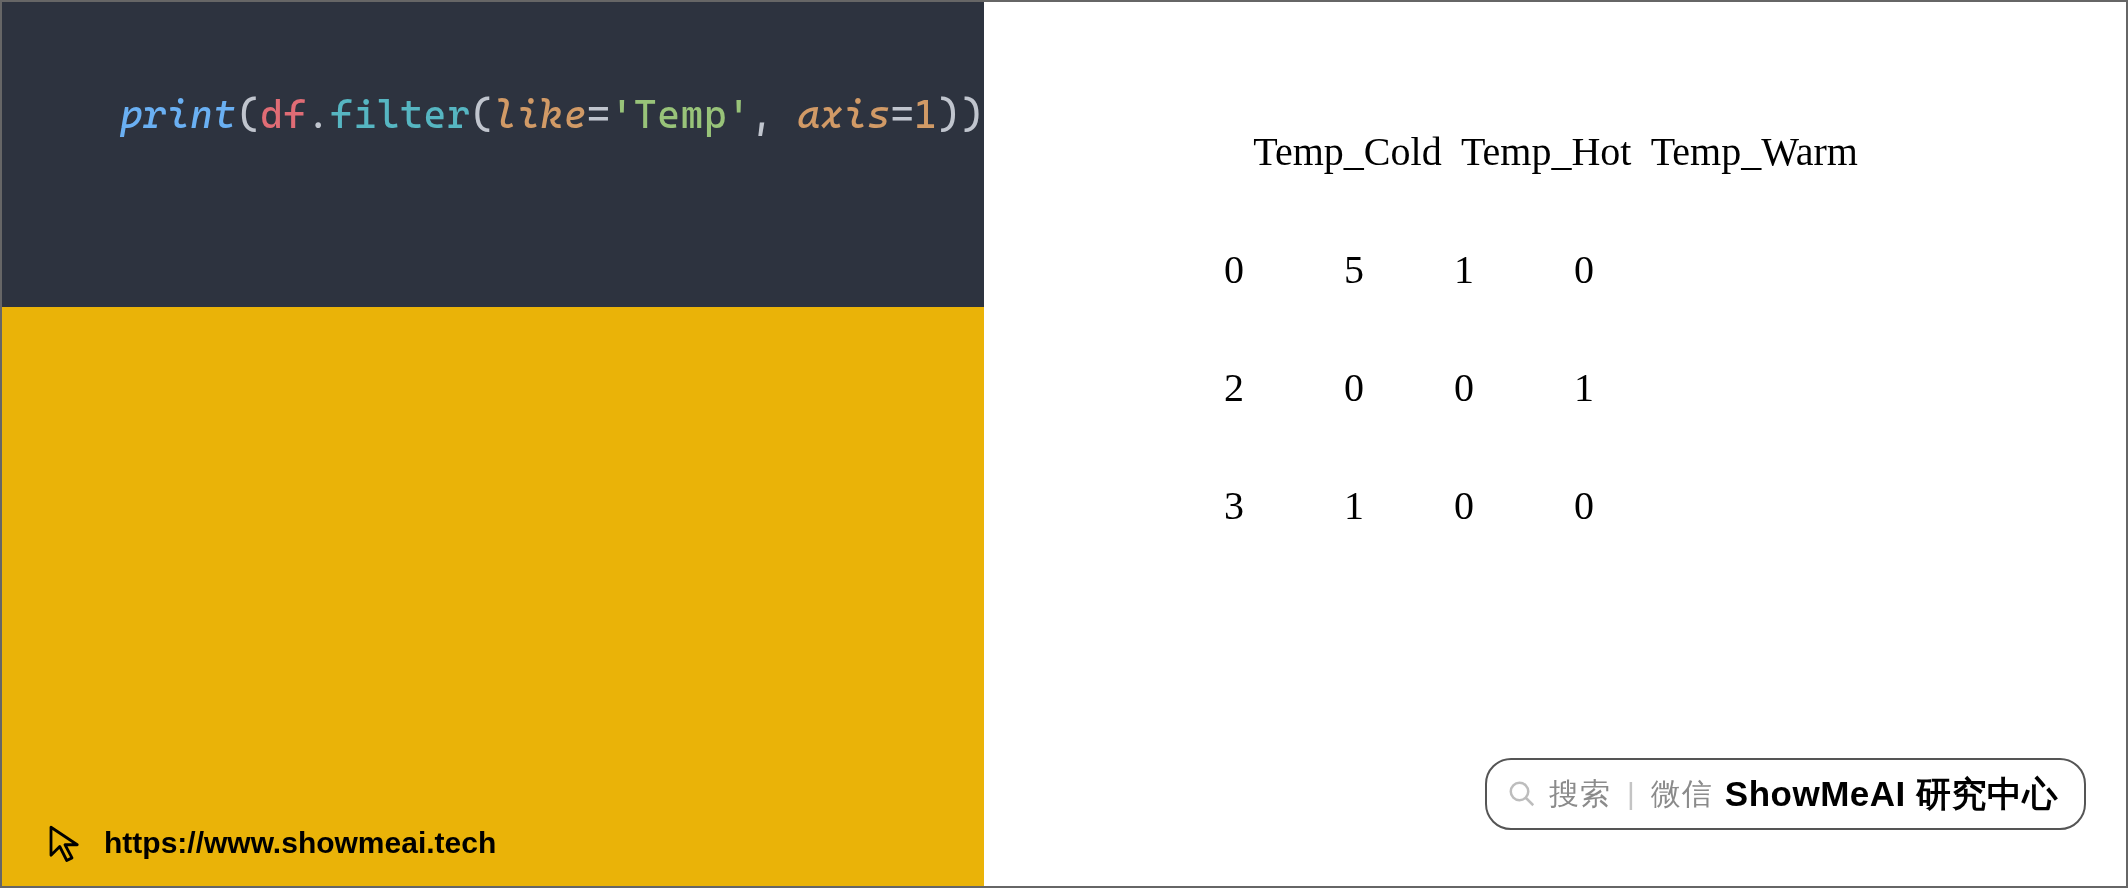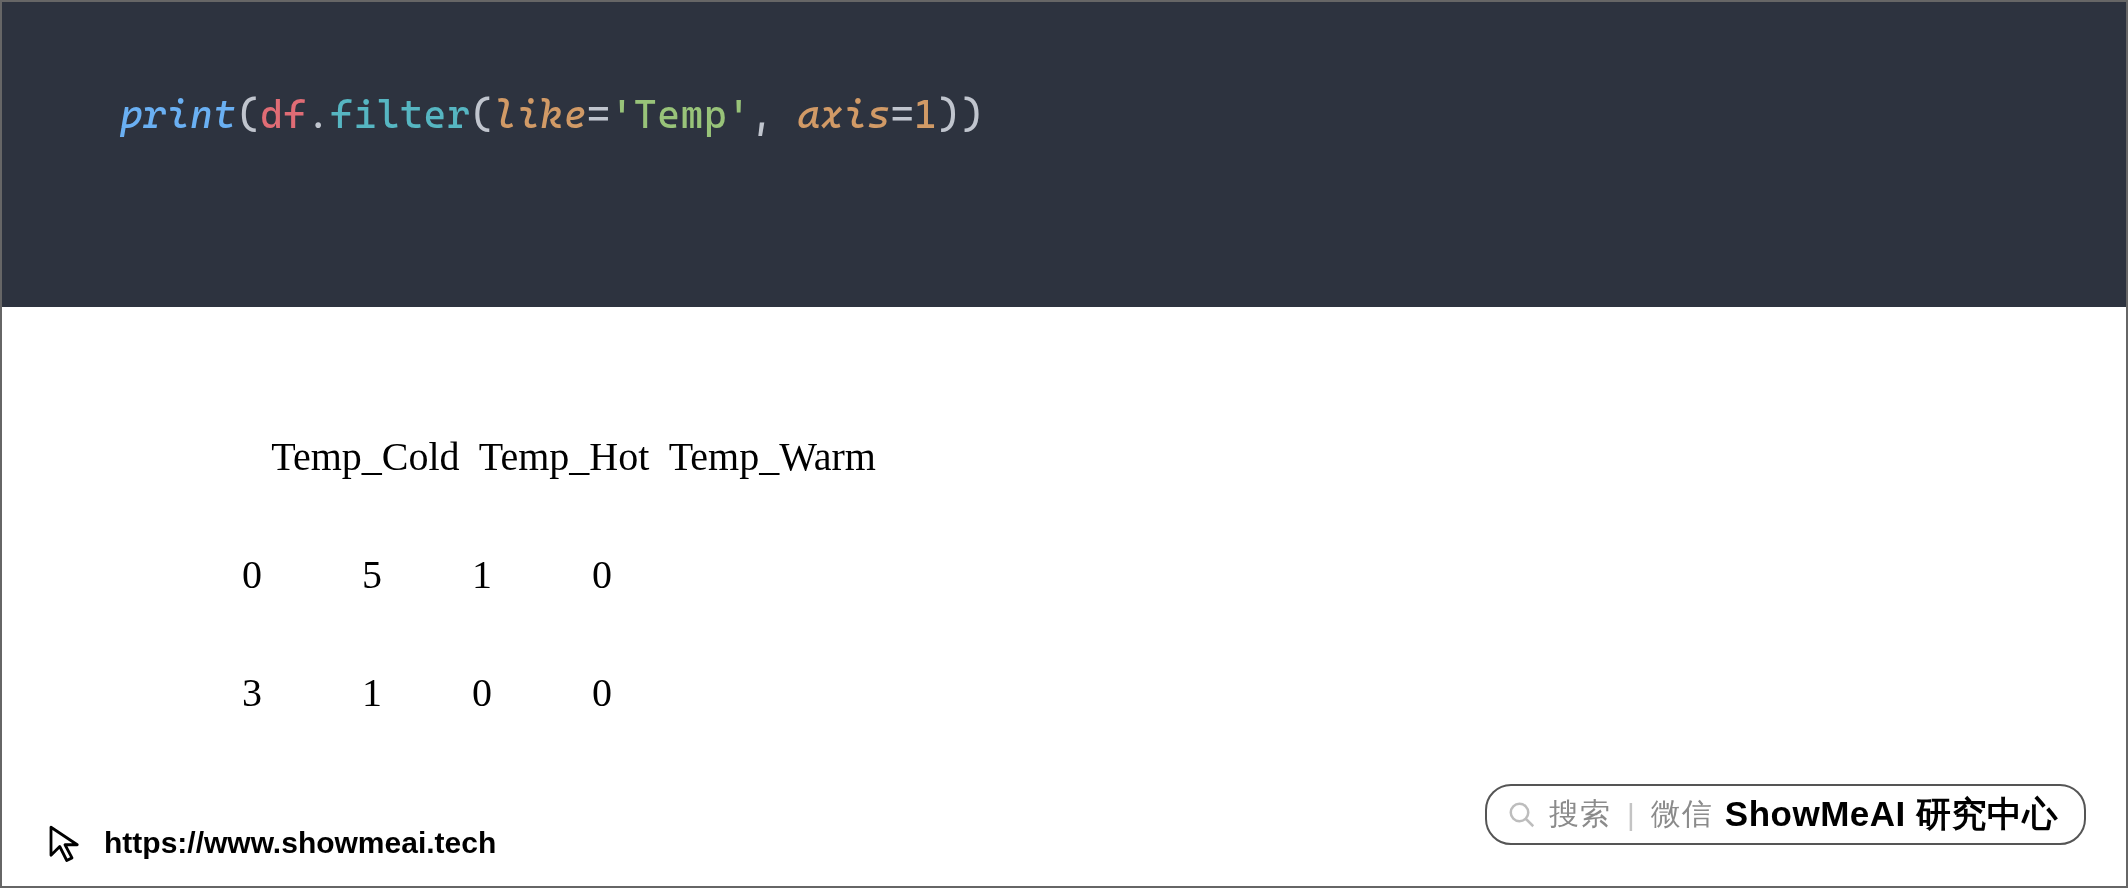--- a/index.html
+++ b/index.html
@@ -2,21 +2,21 @@
 <html><head>
 <meta charset="utf-8">
 <style>
   * { margin: 0; padding: 0; box-sizing: border-box; }
   html, body { width: 2128px; height: 888px; font-family: -apple-system, BlinkMacSystemFont, "Segoe UI", sans-serif; }
   .container {
     width: 2128px;
     height: 888px;
     border: 2px solid #666;
     display: flex;
-    flex-direction: column;
+    flex-direction: row;
     position: relative;
     background: #eab308;
   }
   .code-panel {
     background: #2d333f;
     height: 305px;
     padding: 90px 0 0 118px;
     font-family: "Cascadia Code", "Fira Code", Menlo, Consolas, monospace;
     font-size: 39px;
     letter-spacing: 0.5px;
@@ -51,24 +51,24 @@
     display: flex;
     align-items: center;
     gap: 18px;
   }
   .cursor-icon { width: 42px; height: 42px; }
   .url-text { font-size: 30px; font-weight: 700; color: #000; }
 
   .search-pill {
     position: absolute;
     right: 40px;
-    bottom: 41px;
+    bottom: 56px;
     border: 2px solid #555;
     border-radius: 26px;
-    height: 61px;
+    height: 72px;
     padding: 0 26px 0 20px;
     display: flex;
     align-items: center;
     gap: 12px;
     background: #fff;
   }
   .search-glass { width: 30px; height: 30px; opacity: .55; }
   .pill-dim { color: #8b8b8b; font-size: 30px; letter-spacing: 1px; }
   .pill-divider { color: #c4c4c4; font-size: 30px; margin: 0 4px; }
   .pill-bold { color: #000; font-size: 35px; font-weight: 800; letter-spacing: 0.5px; }
@@ -78,20 +78,21 @@
 
 <div class="container">
 
   <div class="code-panel">
     <span class="tok-print">print</span><span class="tok-paren">(</span><span class="tok-df">df</span><span class="tok-dot">.</span><span class="tok-filter">filter</span><span class="tok-paren">(</span><span class="tok-kw">like</span><span class="tok-eq">=</span><span class="tok-str">'Temp'</span><span class="tok-comma">, </span><span class="tok-kw">axis</span><span class="tok-eq">=</span><span class="tok-num">1</span><span class="tok-paren">)</span><span class="tok-paren">)</span>
   </div>
 
   <div class="output-panel">
     <span class="output-row">   Temp_Cold  Temp_Hot  Temp_Warm</span>
     <span class="output-row">0          5         1          0</span>
+    <span class="output-row">2          0         0          1</span>
     <span class="output-row">3          1         0          0</span>
   </div>
 
   <div class="footer">
     <svg class="cursor-icon" viewBox="0 0 24 24" fill="none" stroke="#000" stroke-width="1.6" stroke-linecap="round" stroke-linejoin="round">
       <path d="M4 3 L4 19 L9 14 L13 22 L16 20.5 L12 13 L19 13 Z"></path>
     </svg>
     <span class="url-text">https://www.showmeai.tech</span>
   </div>
 

